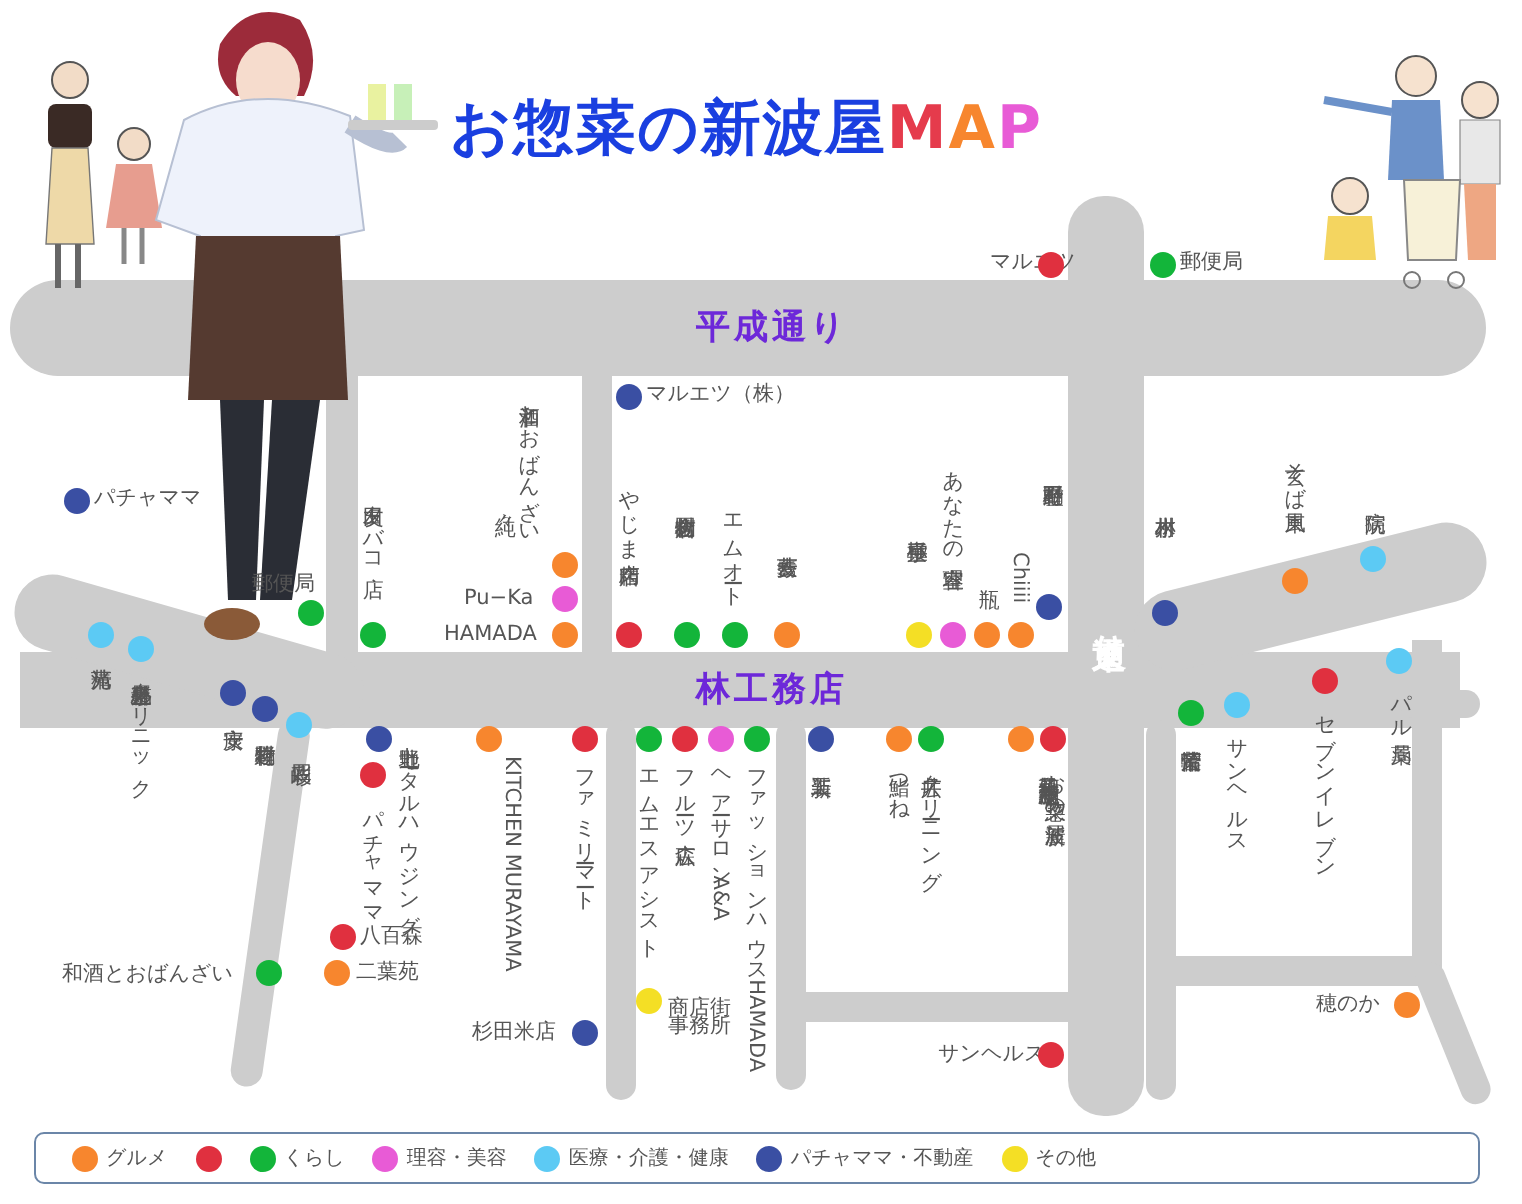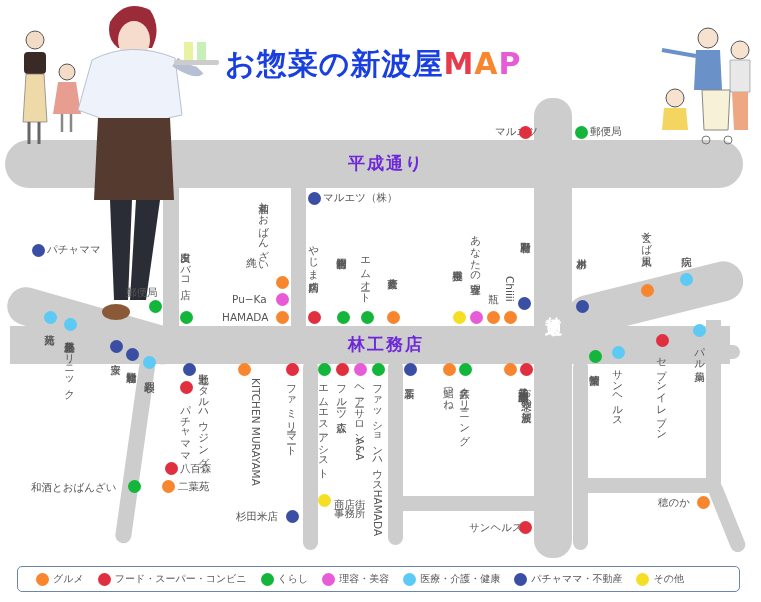--- a/index.html
+++ b/index.html
@@ -204,21 +204,20 @@
 <span class="lbl" style="left:658px;top:496px;">穂のか</span>
 <div class="dot" style="left:697px;top:496px;background:#f7862e;"></div>
 
 <div class="legend">
   <div class="leg-item">
     <span class="leg-dot" style="background:#f7862e;"></span>
     <span>グルメ</span>
   </div>
   <div class="leg-item">
     <span class="leg-dot" style="background:#e0303f;"></span>
-    <span>フード・スーパー・コンビニ</span>
   </div>
   <div class="leg-item">
     <span class="leg-dot" style="background:#13b53a;"></span>
     <span>くらし</span>
   </div>
   <div class="leg-item">
     <span class="leg-dot" style="background:#e85bd6;"></span>
     <span>理容・美容</span>
   </div>
   <div class="leg-item">

